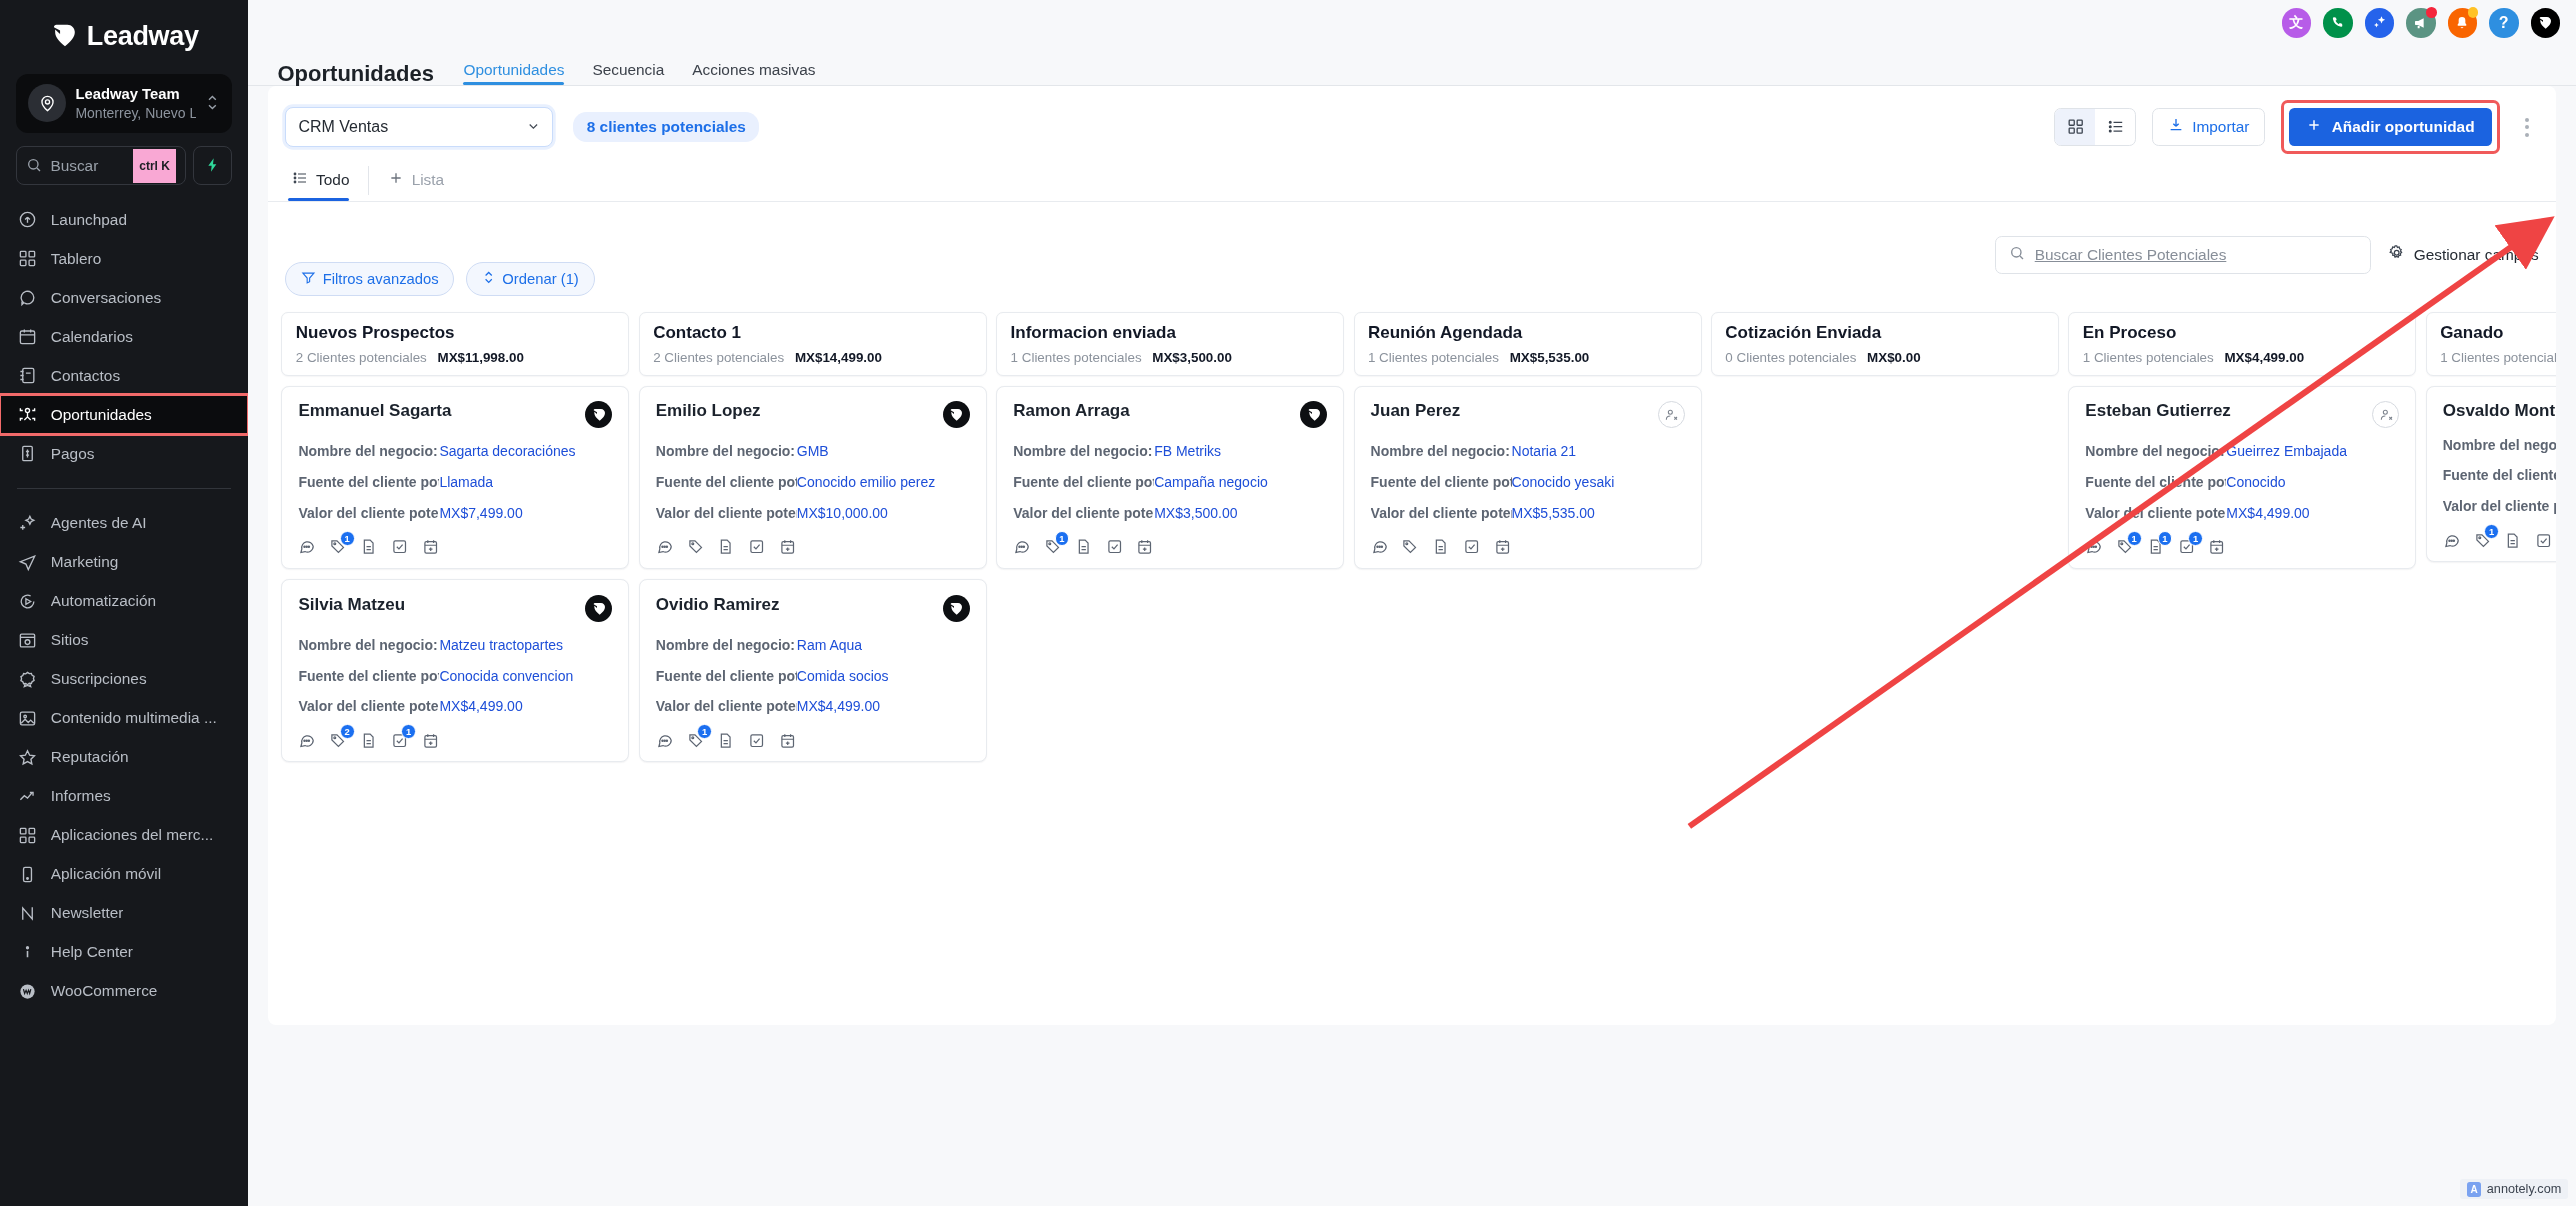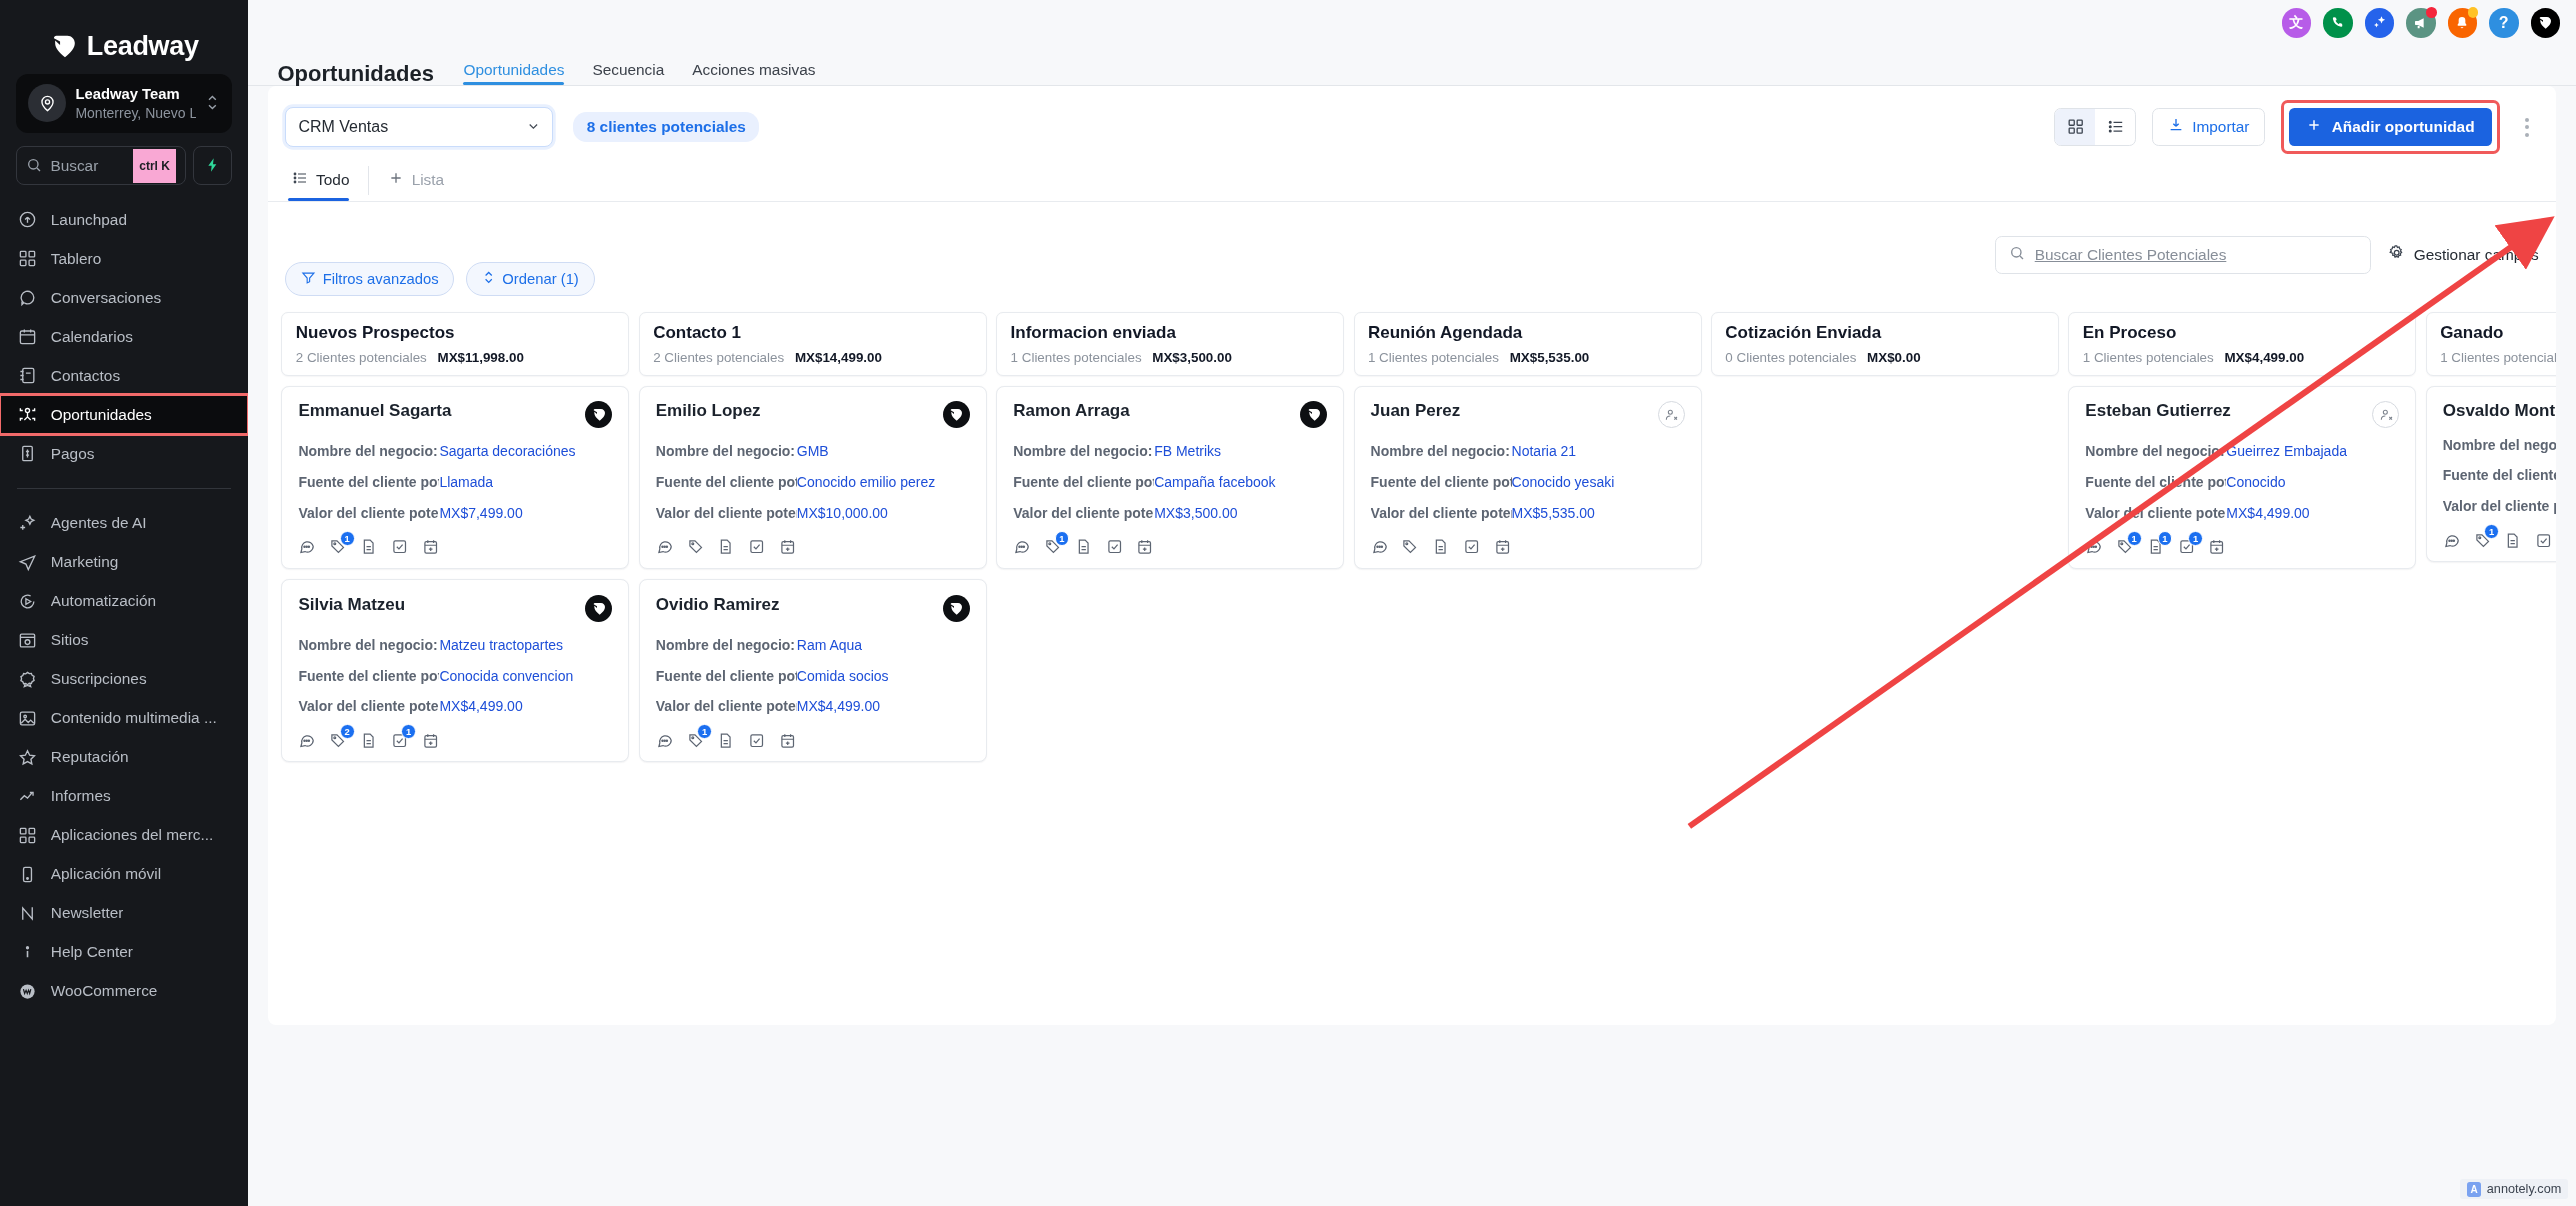--- a/index.html
+++ b/index.html
@@ -7,21 +7,21 @@
     width: 2576px; height: 1206px;
     font-family: "Liberation Sans", sans-serif;
     background: #f7f8fa; overflow: hidden;
   }
   
   #sidebar {
     position: absolute; left: 0; top: 0; width: 248px; height: 1206px;
     background: #16181c; color: #b9bec6; display: flex; flex-direction: column;
     padding-top: 10.7px; overflow: hidden;
   }
-  .brand { display: flex; align-items: flex-end; justify-content: center; gap: 8px; height: 51px; }
+  .brand { display: flex; align-items: center; justify-content: center; gap: 8px; height: 51px; }
   .brand-mark { width: 29.5px; height: 29.5px; display:block; }
   .brand-text { color: #fff; font-size: 27px; font-weight: 600; letter-spacing: -0.3px; }
   .team-box {
     margin: 12px 16px 0 16px; background: #0b0c0e; border-radius: 12px;
     display: flex; align-items: center; gap: 9.4px; padding: 10.7px 12px;
   }
   .team-avatar {
     width: 38px; height: 38px; border-radius: 50%; background: #2b2e34;
     display: flex; align-items: center; justify-content: center; flex: 0 0 auto;
   }
@@ -778,21 +778,21 @@
                     <path d="M4 5c0-1.1.9-2 2-2h9c3.3 0 6 2.7 6 6 0 4.2-3.2 7.8-8 11.5C8.2 16.8 5 13.2 5 9V7l4 3.5V7.8L4 5z"></path>
                   </svg>
                 </div>
               </div>
               <div class="kv">
                 <span class="k">Nombre del negocio:</span>
                 <span class="v">FB Metriks</span>
               </div>
               <div class="kv">
                 <span class="k">Fuente del cliente poten...</span>
-                <span class="v">Campaña facebook</span>
+                <span class="v">Campaña negocio</span>
               </div>
               <div class="kv">
                 <span class="k">Valor del cliente potenci...</span>
                 <span class="v">MX$3,500.00</span>
               </div>
               <div class="card-icons">
                 <span class="ci"><svg width="17.4" height="17.4" viewBox="0 0 24 24" fill="none" stroke="#5d6572" stroke-width="1.7">
                     <path d="M21 11.5a8 8 0 0 1-11.4 7.2L4 20l1.3-5A8 8 0 1 1 21 11.5z"></path>
                     <circle cx="9" cy="12" r=".9" fill="#5d6572"></circle>
                     <circle cx="12" cy="12" r=".9" fill="#5d6572"></circle>

